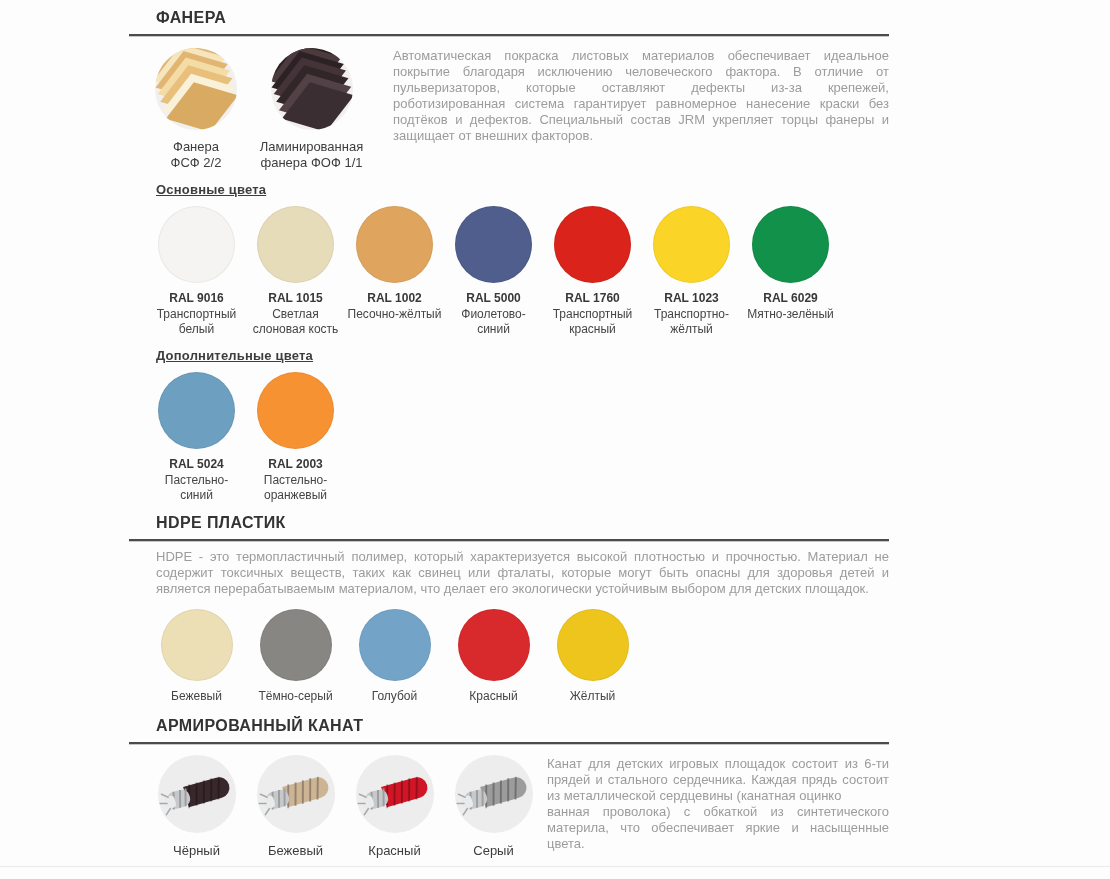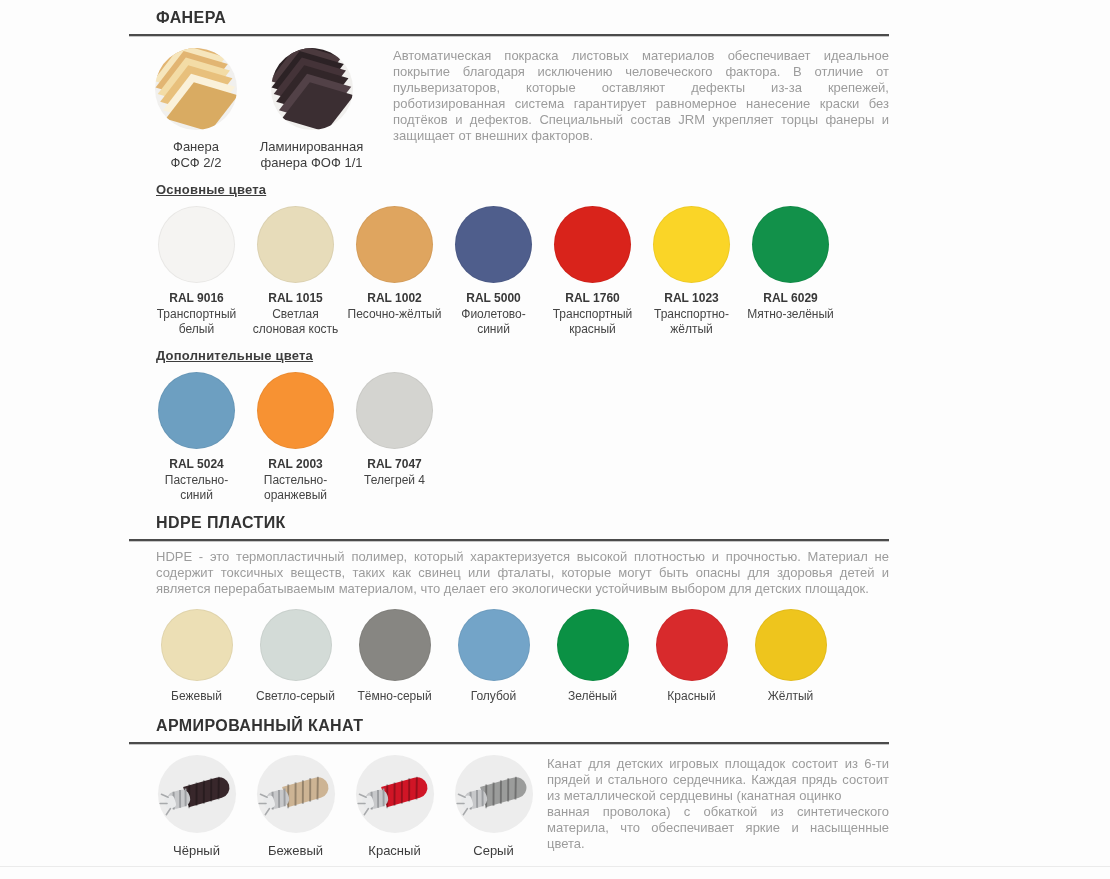--- a/index.html
+++ b/index.html
@@ -167,51 +167,38 @@
       <div class="swatch">
         <div class="dot d77" style="background-color: rgb(109, 159, 193);"></div>
         <div class="swatch-code">RAL 5024</div>
         <div class="swatch-name">Пастельно-синий</div>
       </div>
       <div class="swatch">
         <div class="dot d77" style="background-color: rgb(247, 146, 51);"></div>
         <div class="swatch-code">RAL 2003</div>
         <div class="swatch-name">Пастельно-оранжевый</div>
       </div>
-      <div class="swatch">
-        <div class="dot d77" style="background-color: rgb(212, 212, 208);"></div>
-        <div class="swatch-code">RAL 7047</div>
-        <div class="swatch-name">Телегрей 4</div>
-      </div>
     </div>
 
     <h2 class="sec-title" style="margin-top:10px">HDPE ПЛАСТИК</h2>
     <div class="sec-rule"></div>
     <p class="para" style="margin-top:7px">HDPE - это термопластичный полимер, который характеризуется высокой плотностью и прочностью. Материал не содержит токсичных веществ, таких как свинец или фталаты, которые могут быть опасны для здоровья детей и является перерабатываемым материалом, что делает его экологически устойчивым выбором для детских площадок.</p>
 
     <div class="swatch-row" style="margin-top:12px">
       <div class="swatch">
         <div class="dot d72" style="background-color: rgb(236, 223, 181);"></div>
         <div class="swatch-name" style="margin-top:8px">Бежевый</div>
       </div>
       <div class="swatch">
-        <div class="dot d72" style="background-color: rgb(211, 219, 215);"></div>
-        <div class="swatch-name" style="margin-top:8px;max-width:99px">Светло-серый</div>
-      </div>
-      <div class="swatch">
         <div class="dot d72" style="background-color: rgb(135, 134, 130);"></div>
         <div class="swatch-name" style="margin-top:8px;max-width:99px">Тёмно-серый</div>
       </div>
       <div class="swatch">
         <div class="dot d72" style="background-color: rgb(115, 164, 200);"></div>
         <div class="swatch-name" style="margin-top:8px">Голубой</div>
-      </div>
-      <div class="swatch">
-        <div class="dot d72" style="background-color: rgb(11, 145, 68);"></div>
-        <div class="swatch-name" style="margin-top:8px">Зелёный</div>
       </div>
       <div class="swatch">
         <div class="dot d72" style="background-color: rgb(216, 42, 44);"></div>
         <div class="swatch-name" style="margin-top:8px">Красный</div>
       </div>
       <div class="swatch">
         <div class="dot d72" style="background-color: rgb(238, 197, 29);"></div>
         <div class="swatch-name" style="margin-top:8px">Жёлтый</div>
       </div>
     </div>

